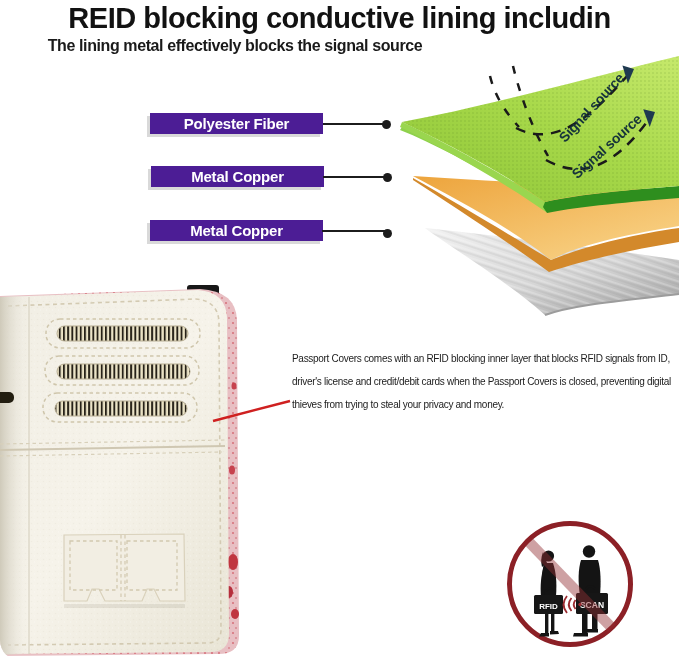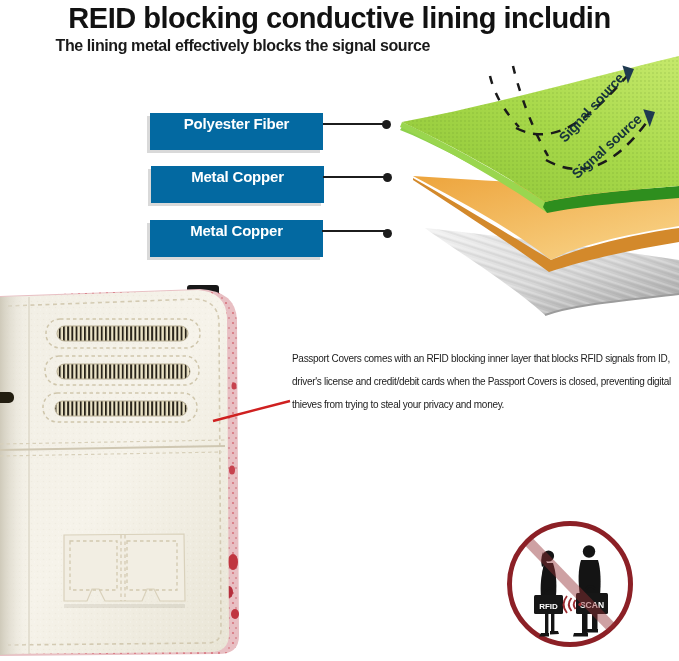--- a/index.html
+++ b/index.html
@@ -1,30 +1,31 @@
 <!DOCTYPE html>
 <html><head>
 <meta charset="utf-8">
 <style>
   html,body{margin:0;padding:0;background:#ffffff;}
   #canvas{
     position:relative;width:679px;height:661px;background:#ffffff;overflow:hidden;
     font-family:"Liberation Sans",sans-serif;
+    border-radius:21px;
   }
   .title{
     position:absolute;top:2px;left:0;width:679px;text-align:center;
     font-size:29px;font-weight:bold;letter-spacing:-0.5px;color:#121212;white-space:nowrap;
   }
   .subtitle{
-    position:absolute;top:37px;left:40px;width:390px;text-align:right;
+    position:absolute;top:37px;left:40px;width:390px;text-align:center;
     font-size:16px;font-weight:bold;letter-spacing:-0.4px;color:#1a1a1a;white-space:nowrap;
   }
   .lbl{
-    position:absolute;left:150px;width:173px;height:37px;line-height:21px;
-    background:#0369a1;color:#ffffff;text-align:center;
+    position:absolute;left:150px;width:173px;height:21px;line-height:21px;
+    background:#4c1d95;color:#ffffff;text-align:center;
     font-size:15px;font-weight:bold;letter-spacing:-0.2px;
     box-shadow:-3px 3px 0 #d9d9d9;
   }
   .conn-line{position:absolute;height:2px;background:#1c1c1c;}
   .conn-dot{position:absolute;width:9px;height:9px;border-radius:50%;background:#1c1c1c;}
   .desc{
     position:absolute;left:292px;top:347px;width:384px;
     font-size:10px;letter-spacing:-0.3px;line-height:23px;color:#1c1c1c;
   }
   svg{position:absolute;left:0;top:0;}

